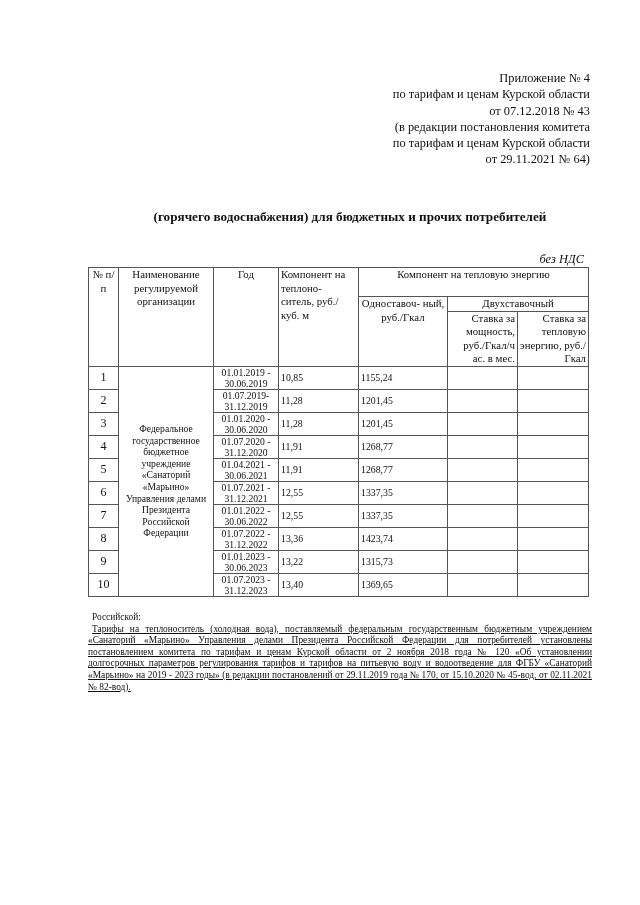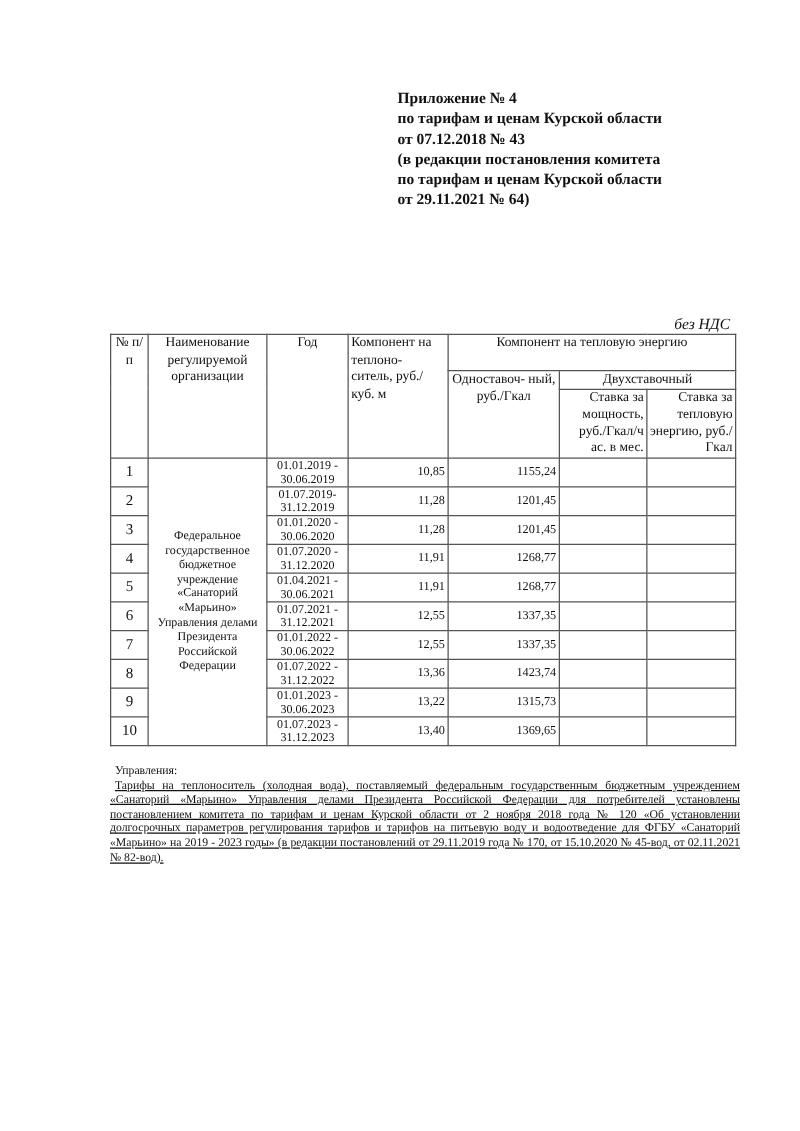--- a/index.html
+++ b/index.html
@@ -1,52 +1,53 @@
 <!DOCTYPE html>
 <html><head>
 <meta charset="utf-8">
 <style>
   html, body { margin: 0; padding: 0; background: #ffffff; }
   body { width: 640px; height: 905px; position: relative; overflow: hidden;
          font-family: "Liberation Serif", "DejaVu Serif", serif; color: #111; }
-  .approval { position: absolute; left: 318px; top: 70px; width: 260px;
-              text-align: left; font-size: 12.4px; line-height: 16.3px; font-weight: bold; }
+  .approval { position: absolute; left: 330px; top: 70px; width: 260px;
+              text-align: right; font-size: 12.4px; line-height: 16.3px; }
   .approval div { white-space: nowrap; }
   .title { position: absolute; left: 100px; top: 208px; width: 500px; text-align: center;
            font-weight: bold; font-size: 13.2px; line-height: 17px; }
   .vat { position: absolute; right: 56px; top: 252px; font-size: 12.4px; font-style: italic; }
   table.tariffs { position: absolute; left: 88px; top: 267px; width: 500px;
                   border-collapse: collapse; table-layout: fixed; font-size: 10.8px; }
   table.tariffs td, table.tariffs th { border: 1px solid #555; padding: 0 2px;
                   font-weight: normal; vertical-align: top; }
   .h { line-height: 13.5px; }
   .c { text-align: center; }
   .num { font-size: 12px; text-align: center; vertical-align: middle !important; }
   .date { font-size: 9.6px; line-height: 11px; text-align: center; vertical-align: middle !important; }
-  .val { font-size: 9.8px; text-align: right; vertical-align: middle !important; }
+  .val { font-size: 9.8px; text-align: left; vertical-align: middle !important; }
   .org { font-size: 9.6px; line-height: 11.6px; text-align: center; vertical-align: middle !important; }
   tr.datarow td { height: 21px; }
   .note { position: absolute; left: 88px; top: 612px; width: 504px;
           font-size: 9.4px; line-height: 11.6px; text-align: justify; }
   .note .head { padding-left: 4px; }
   .note .body { text-indent: 4px; text-decoration: underline; }
 </style>
 </head>
 <body>
 
 <div class="approval">
   <div>Приложение № 4</div>
   <div>по тарифам и ценам Курской области</div>
   <div>от 07.12.2018 № 43</div>
   <div>(в редакции постановления комитета</div>
   <div>по тарифам и ценам Курской области</div>
   <div>от 29.11.2021 № 64)</div>
 </div>
 
 <div class="title">
+  <div>(горячего водоснабжения) для бюджетных и прочих потребителей</div>
 </div>
 
 <div class="vat">без НДС</div>
 
 <table class="tariffs">
   <colgroup>
     <col style="width:30px">
       <col style="width:95px">
       <col style="width:65px">
       <col style="width:80px">
@@ -178,15 +179,15 @@
         </td>
     <td class="val">13,40</td>
     <td class="val">1369,65</td>
     <td></td>
     <td></td>
   </tr>
 </tbody>
   </table>
 
 <div class="note">
-  <div class="head">Управления:</div>
+  <div class="head">Российской:</div>
   <div class="body">Тарифы на теплоноситель (холодная вода), поставляемый федеральным государственным бюджетным учреждением «Санаторий «Марьино» Управления делами Президента Российской Федерации для потребителей установлены постановлением комитета по тарифам и ценам Курской области от 2 ноября 2018 года № 120 «Об установлении долгосрочных параметров регулирования тарифов и тарифов на питьевую воду и водоотведение для ФГБУ «Санаторий «Марьино» на 2019 - 2023 годы» (в редакции постановлений от 29.11.2019 года № 170, от 15.10.2020 № 45-вод, от 02.11.2021 № 82-вод).</div>
 </div>
 
 </body></html>

